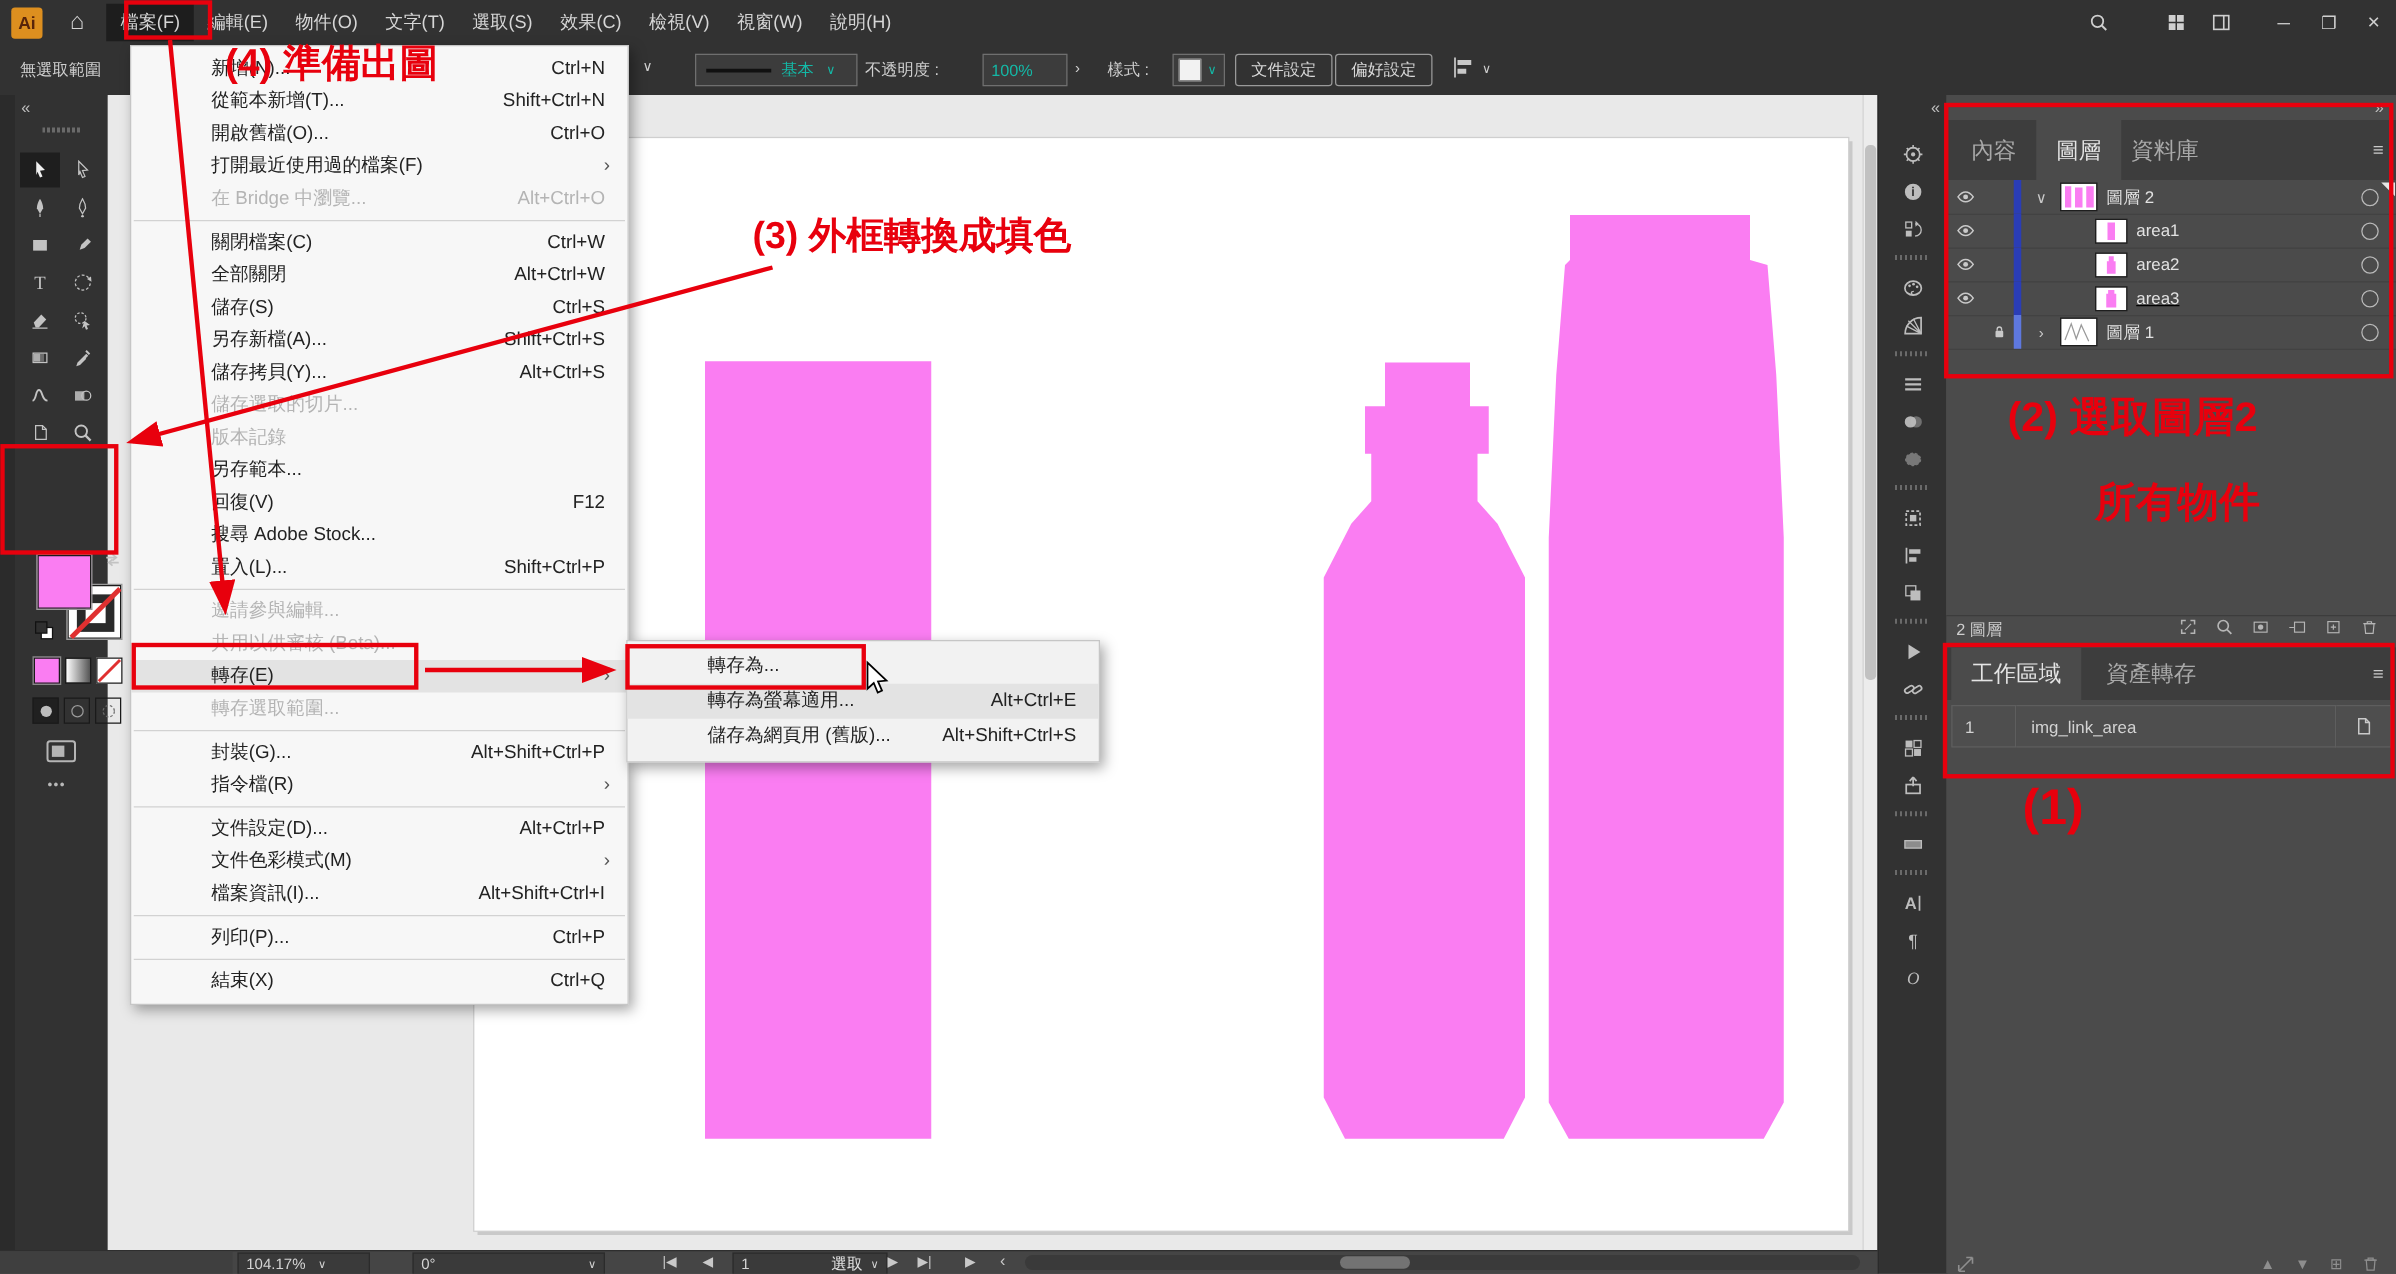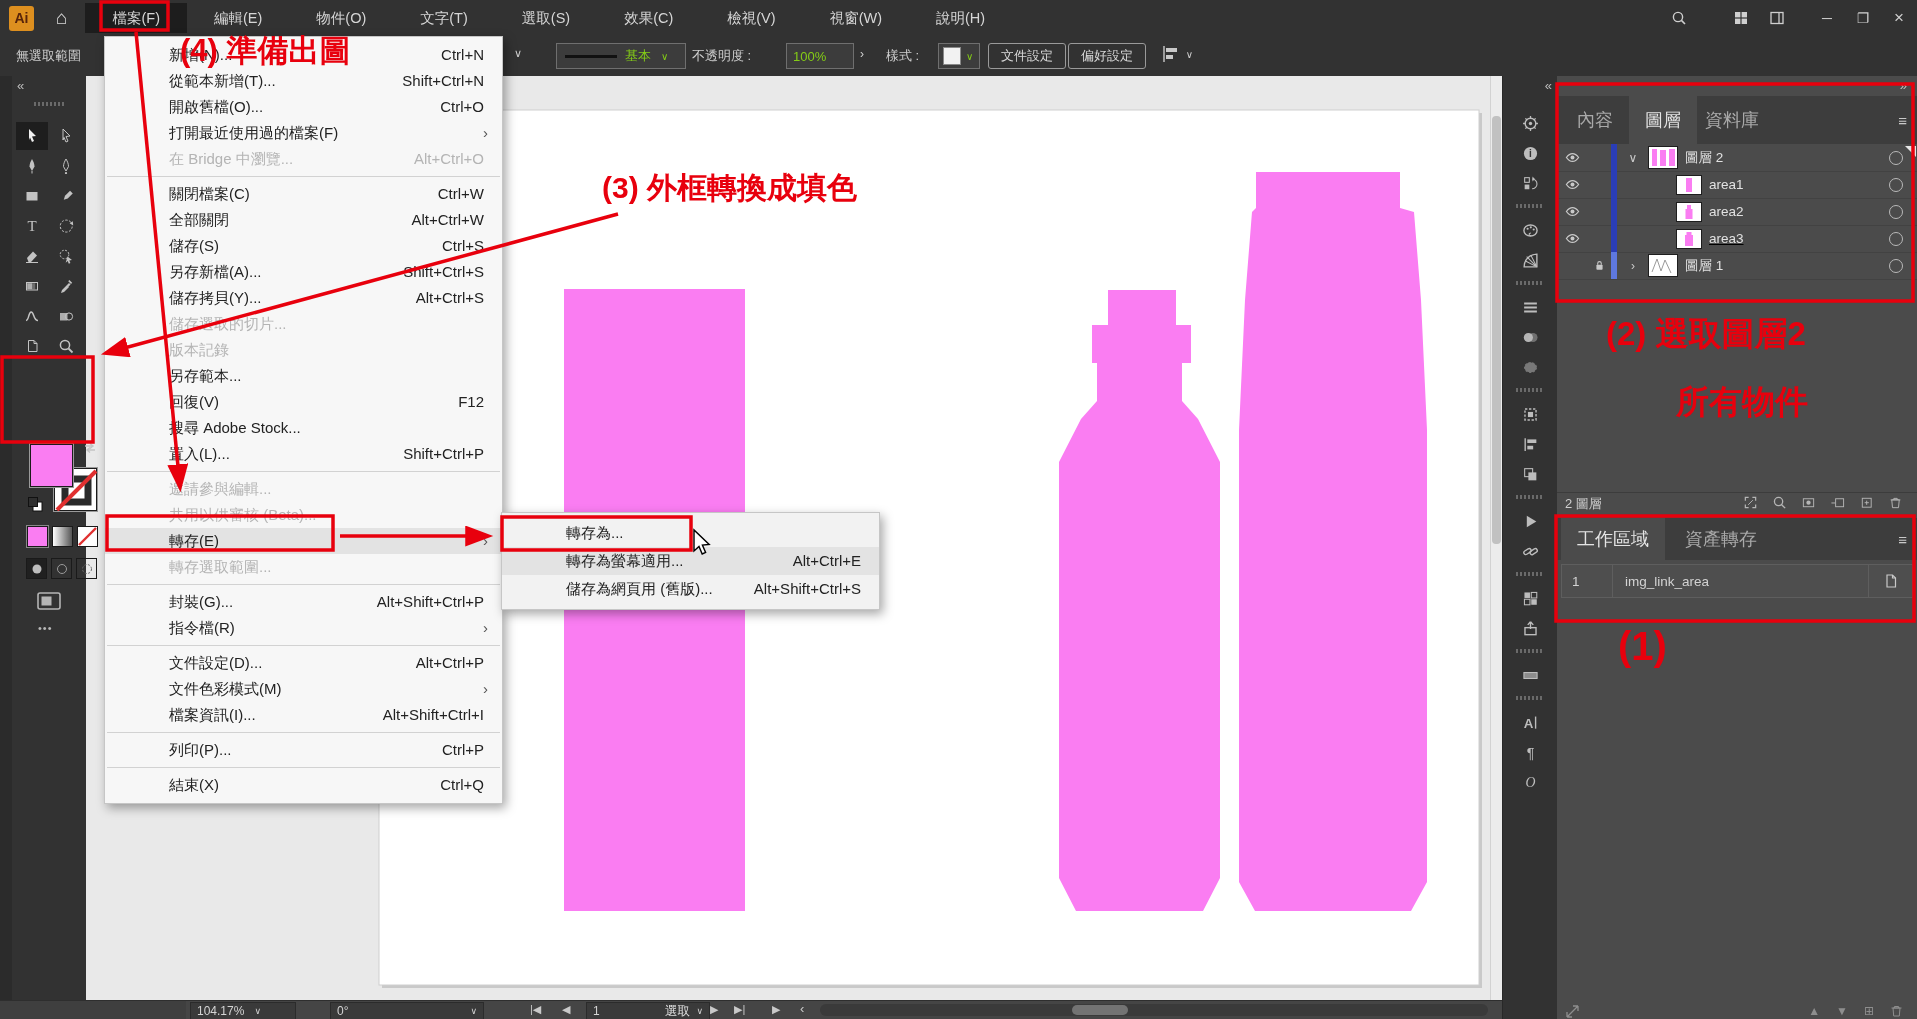--- a/index.html
+++ b/index.html
@@ -4,28 +4,28 @@
 <style>
   html,body{margin:0;padding:0}
   body{font-family:"Liberation Sans","DejaVu Sans",sans-serif;background:#2b2b2b}
   #page{position:relative;width:1917px;height:1019px;overflow:hidden;background:#4b4b4b}
   .abs{position:absolute}
   
   #menubar{left:0;top:0;width:1917px;height:36px;background:#323232;display:flex;align-items:center}
   #app-badge{width:25px;height:25px;margin-left:9px;background:#dd8f1f;color:#58240a;font-weight:bold;font-size:14px;display:flex;align-items:center;justify-content:center;border-radius:3px}
   #home-icon{color:#d6d6d6;font-size:19px;margin:0 18px 0 22px}
   #menubar-items{display:flex;height:36px;align-items:center}
-  .mb-item{padding:0 27px;height:30px;line-height:30px;color:#d6d6d6;font-size:14.5px;white-space:nowrap}
+  .mb-item{padding:0 11px;height:30px;line-height:30px;color:#d6d6d6;font-size:14.5px;white-space:nowrap}
   .mb-item.active{background:#1d1d1d}
   #menubar-right{position:absolute;right:0;top:0;height:36px;display:flex;align-items:center;color:#cfcfcf}
   .winbtn{width:36px;height:36px;display:flex;align-items:center;justify-content:center;font-size:14px}
   
   #controlbar{left:0;top:36px;width:1917px;height:40px;background:#323232;border-bottom:1px solid #262626}
   .cb-label{position:absolute;top:11px;color:#cfcfcf;font-size:13px;white-space:nowrap}
-  .cb-box{position:absolute;top:7px;height:24px;background:#3c3c3c;border:1px solid #6f6f6f;color:#84cc16;font-size:13px;display:flex;align-items:center}
+  .cb-box{position:absolute;top:7px;height:24px;background:#3c3c3c;border:1px solid #6f6f6f;color:#14b8a6;font-size:13px;display:flex;align-items:center}
   .cb-btn{position:absolute;top:7px;height:24px;border:1px solid #9a9a9a;border-radius:3px;color:#d8d8d8;font-size:13px;display:flex;align-items:center;padding:0 12px}
   
   #tool-edge{left:0;top:76px;width:12px;height:924px;background:#2b2b2b}
   #toolbar{left:12px;top:76px;width:74px;height:924px;background:#323232}
   .grip{height:4px;background:repeating-linear-gradient(90deg,#6a6a6a 0 2px,transparent 2px 4px)}
   .tool{position:absolute;width:32px;height:28px;display:flex;align-items:center;justify-content:center;color:#c3c3c3}
   .tool.active{background:#1e1e1e;color:#f0f0f0}
   .swatch-border{box-sizing:border-box;border:1px solid #1c1c1c;outline:1px solid #9a9a9a}
   .modebtn{position:absolute;width:21px;height:21px;box-sizing:border-box;border:1px solid #1a1a1a}
   

